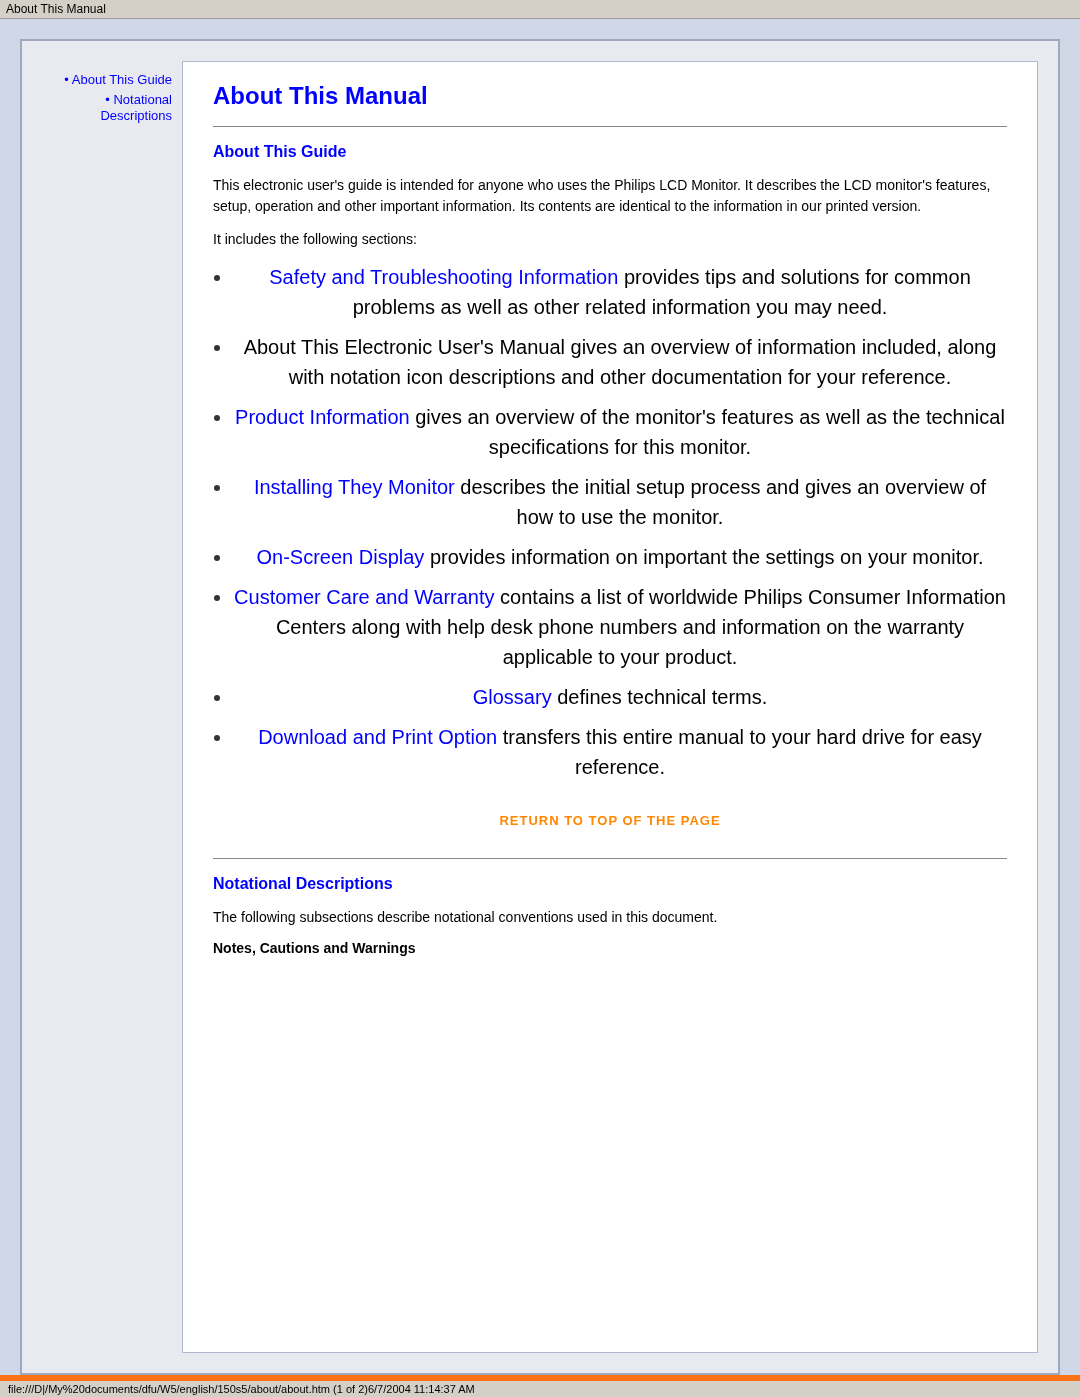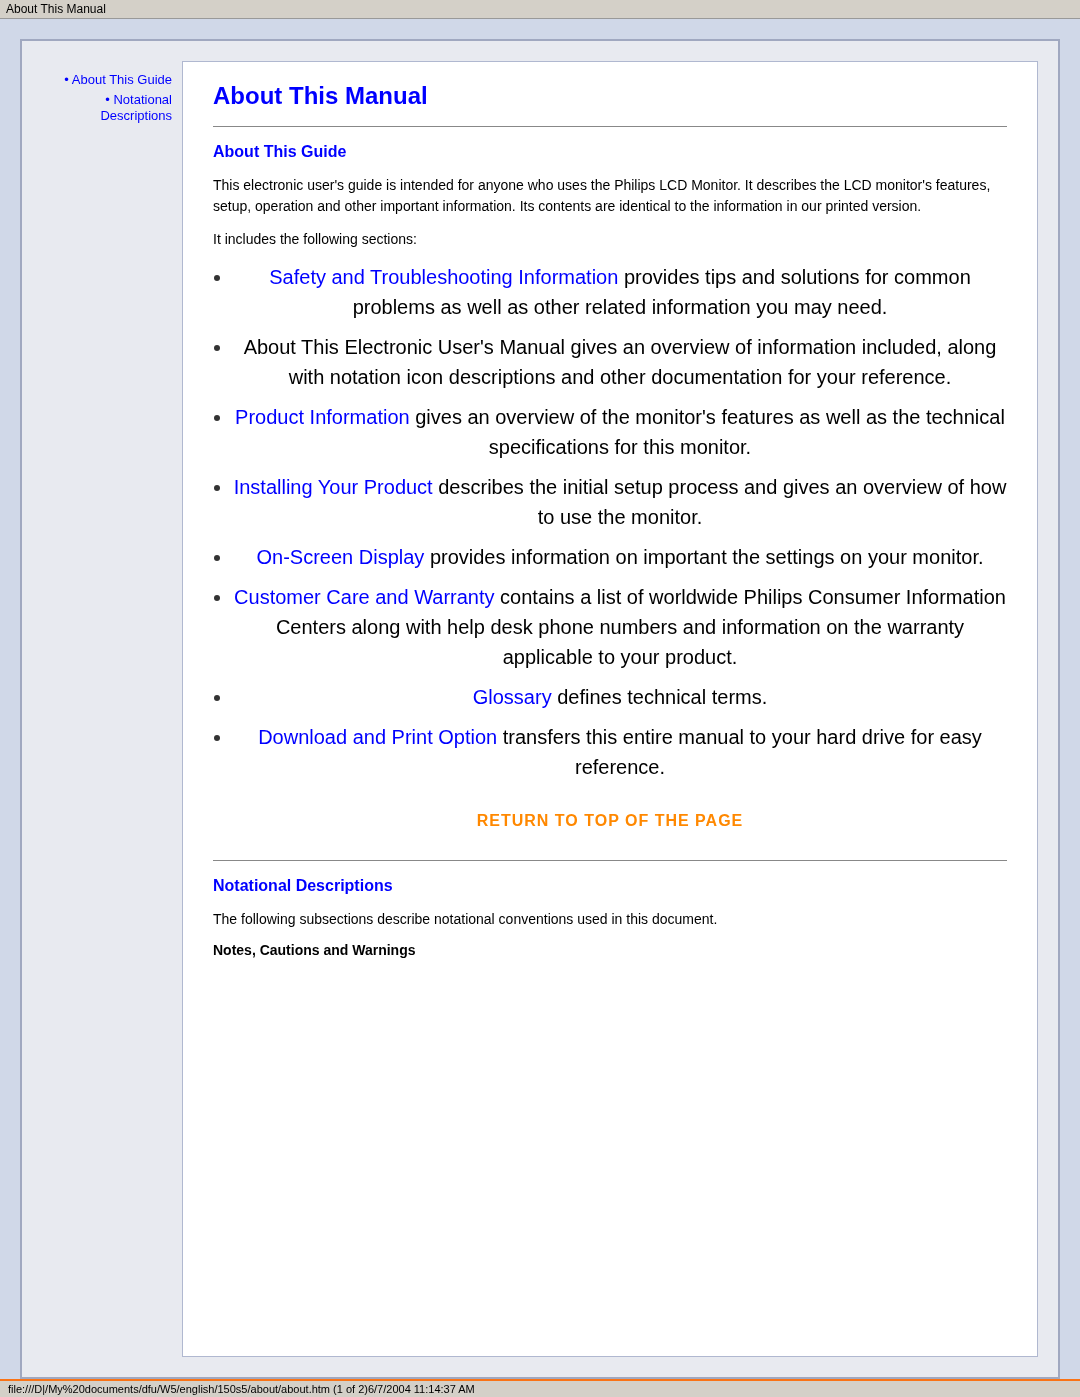--- a/index.html
+++ b/index.html
@@ -137,37 +137,37 @@
     }
 
     .return-link {
       text-align: center;
       margin: 30px 0;
     }
 
     .return-link a {
       color: #ff8800;
       text-decoration: none;
-      font-size: 16px;
+      font-size: 13px;
       letter-spacing: 1px;
       font-weight: bold;
     }
 
     .notes-heading {
       font-weight: bold;
       font-size: 14px;
       margin-bottom: 10px;
     }
 
     .statusbar {
       background: #d4d0c8;
       padding: 2px 8px;
       font-size: 11px;
       color: #000;
-      border-top: 2px solid #f97316;
+      border-top: 6px solid #f97316;
       flex-shrink: 0;
       margin-top: auto;
     }
   </style>
 </head>
 <body>
 
 <div class="titlebar">
   <span>About This Manual</span>
 </div>
@@ -204,21 +204,21 @@
             <li>
               <a href="#" class="link-blue">Safety and Troubleshooting Information</a><span> provides tips and solutions for common problems as well as other related information you may need.</span>
             </li>
             <li>
               <span>About This Electronic User's Manual gives an overview of information included, along with notation icon descriptions and other documentation for your reference.</span>
             </li>
             <li>
               <a href="#" class="link-blue">Product Information</a><span> gives an overview of the monitor's features as well as the technical specifications for this monitor.</span>
             </li>
             <li>
-              <a href="#" class="link-blue">Installing Your Product</a><span> describes the initial setup process and gives an overview of how to use the monitor.</span>
+              <a href="#" class="link-blue">Installing They Monitor</a><span> describes the initial setup process and gives an overview of how to use the monitor.</span>
             </li>
             <li>
               <a href="#" class="link-blue">On-Screen Display</a><span> provides information on important the settings on your monitor.</span>
             </li>
             <li>
               <a href="#" class="link-blue">Customer Care and Warranty</a><span> contains a list of worldwide Philips Consumer Information Centers along with help desk phone numbers and information on the warranty applicable to your product.</span>
             </li>
             <li>
               <a href="#" class="link-blue">Glossary</a><span> defines technical terms.</span>
             </li>

